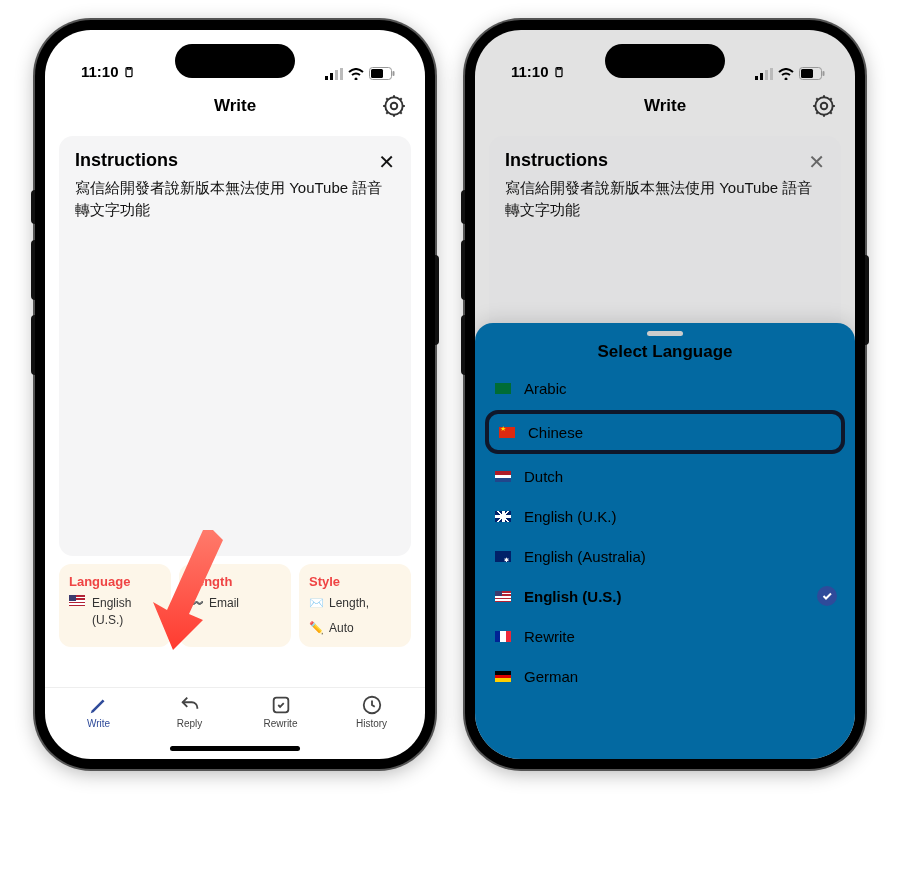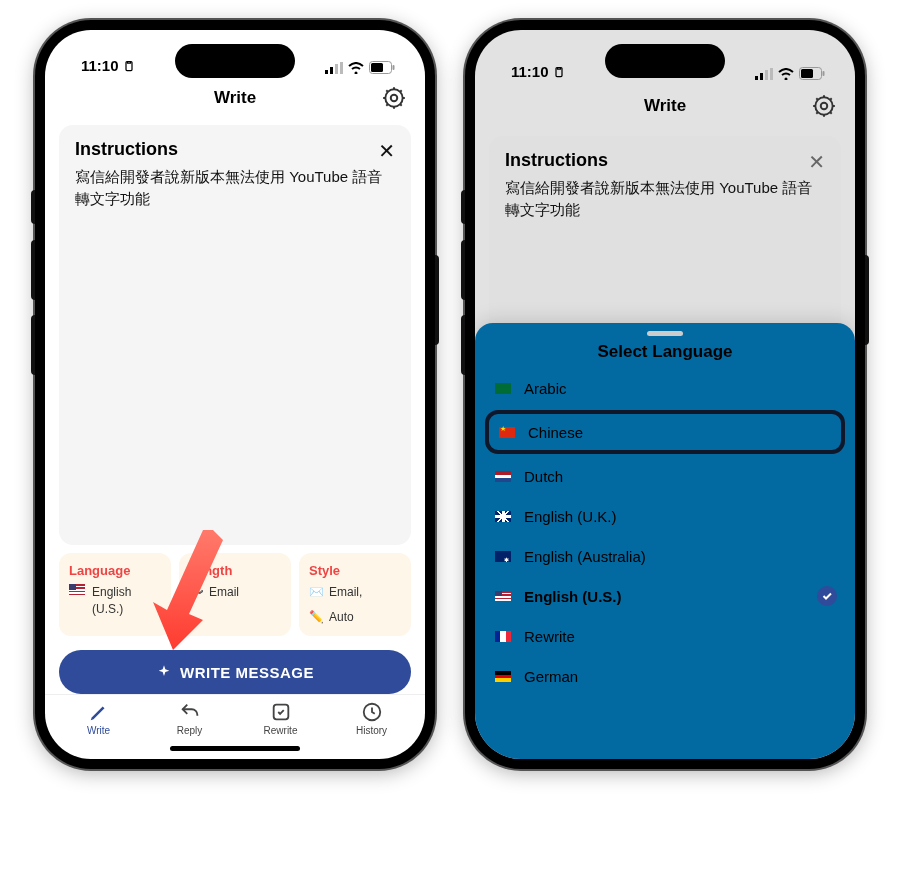--- a/index.html
+++ b/index.html
@@ -282,34 +282,28 @@
         <div class="lab">Length</div>
         <div class="val">
             <span class="emoji">〰️</span>
             <span>Email</span>
           </div>
       </div>
       <div class="opt">
         <div class="lab">Style</div>
         <div class="val" style="flex-wrap:wrap">
           <span class="emoji">✉️</span>
-            <span>Email,</span>
+            <span>Length,</span>
           <span style="width:100%"></span>
           <span class="emoji">✏️</span>
             <span>Auto</span>
         </div>
       </div>
     </div>
 
-    <div class="big-btn">
-      <svg width="16" height="16" viewBox="0 0 24 24" fill="#fff">
-          <path d="M12 2l2 6 6 2-6 2-2 6-2-6-6-2 6-2z"></path>
-        </svg>
-      <span>WRITE MESSAGE</span>
-    </div>
 
     <div class="tabbar">
       <div class="tab active">
         <svg viewBox="0 0 24 24" fill="#2f4b9a">
             <path d="M3 21l3-1 12-12-2-2L4 18l-1 3z"></path>
           </svg>
         <span>Write</span>
       </div>
       <div class="tab">
         <svg viewBox="0 0 24 24" fill="none" stroke="#444" stroke-width="2">

